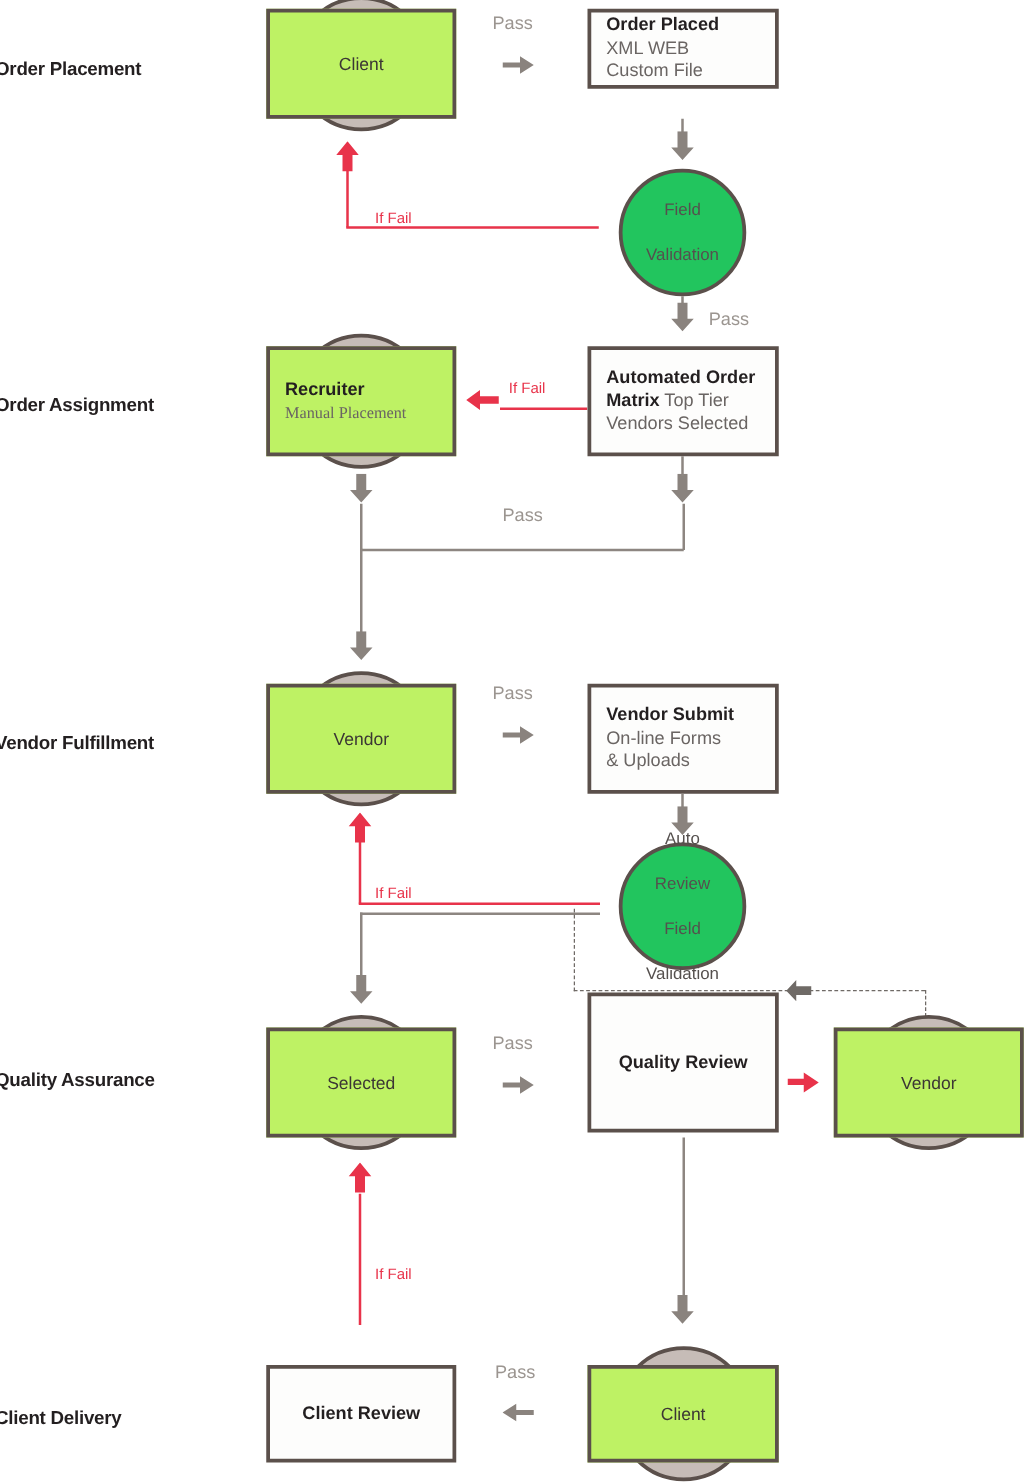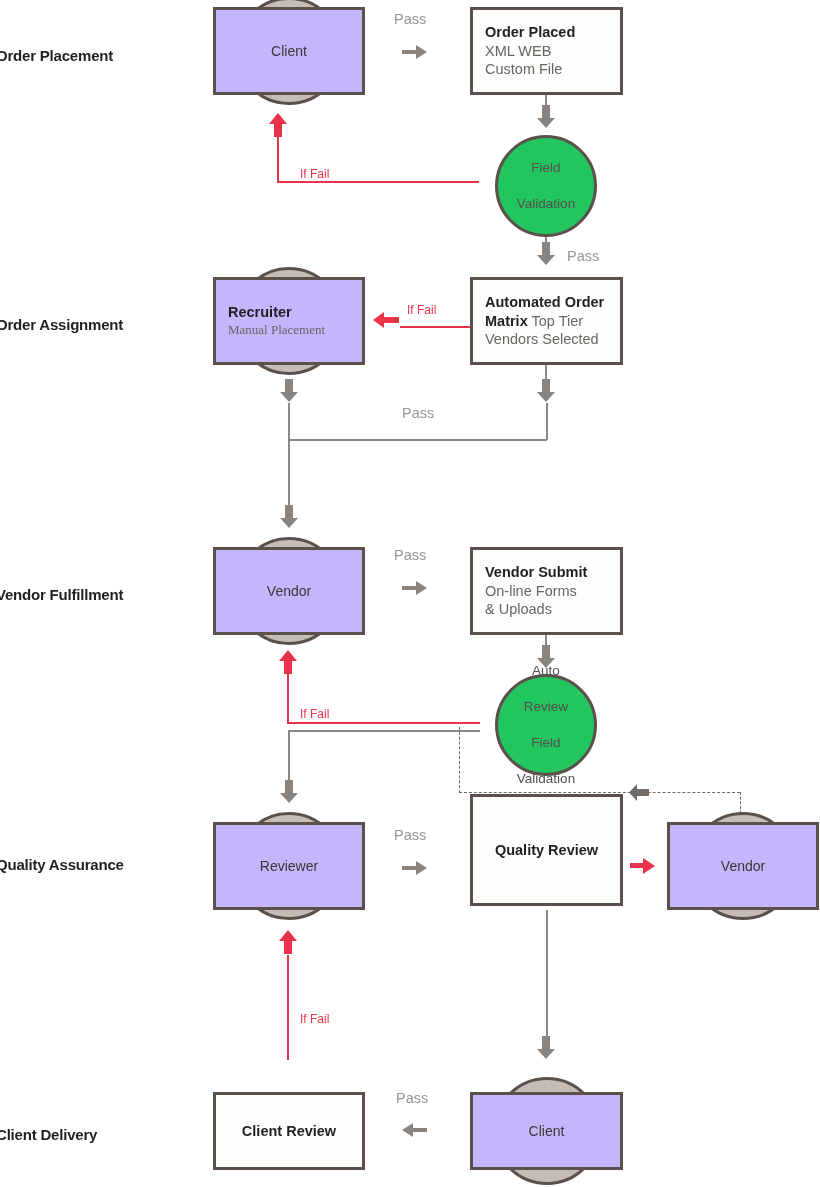--- a/index.html
+++ b/index.html
@@ -45,21 +45,21 @@
     border: 3px solid #5b504b;
     box-sizing: border-box;
   }
   .actor .rect {
     position: absolute;
     left: 0;
     top: 0;
     width: 100%;
     height: 100%;
     box-sizing: border-box;
-    background: #c4b5fd;
+    background: #bef264;
     border: 3px solid #5b504b;
     display: flex;
     align-items: center;
     justify-content: center;
   }
   .actor .rect span {
     font-size: 14px;
     color: #3b3634;
   }
 
@@ -179,21 +179,21 @@
     </div>
   </div>
 
   <div class="elabel" style="left:394px; top:11px;">Pass</div>
   <div class="arw" style="left:402px; top:42px;">
     <svg width="26" height="20" viewBox="0 0 26 20">
       <path d="M0 8 H14 V3 L25 10 L14 17 V12 H0 Z" fill="#8a837e"></path>
     </svg>
   </div>
 
-  <div class="pbox" style="left:470px; top:7px; width:153px; height:88px;">
+  <div class="pbox" style="left:470px; top:7px; width:153px; height:64px;">
     <div class="line">
       <b>Order Placed</b>
     </div>
     <div class="line">XML WEB</div>
     <div class="line">Custom File</div>
   </div>
 
   <div class="vline" style="left:545px; top:95px; height:14px;"></div>
   <div class="arw" style="left:536px; top:105px;">
     <svg width="20" height="24" viewBox="0 0 20 24">
@@ -339,21 +339,21 @@
   <div class="vline dash" style="left:740px; top:792px; height:26px;"></div>
   <div class="arw" style="left:628px; top:783px;">
     <svg width="22" height="19" viewBox="0 0 22 19">
       <path d="M21 6 H9 V1 L1 9.5 L9 18 V13 H21 Z" fill="#6f6a66"></path>
     </svg>
   </div>
 
   <div class="actor" style="left:213px; top:822px; width:152px; height:88px;">
     <div class="ellipse"></div>
     <div class="rect">
-      <span>Reviewer</span>
+      <span>Selected</span>
     </div>
   </div>
 
   <div class="elabel" style="left:394px; top:827px;">Pass</div>
   <div class="arw" style="left:402px; top:858px;">
     <svg width="26" height="20" viewBox="0 0 26 20">
       <path d="M0 8 H14 V3 L25 10 L14 17 V12 H0 Z" fill="#8a837e"></path>
     </svg>
   </div>
 

